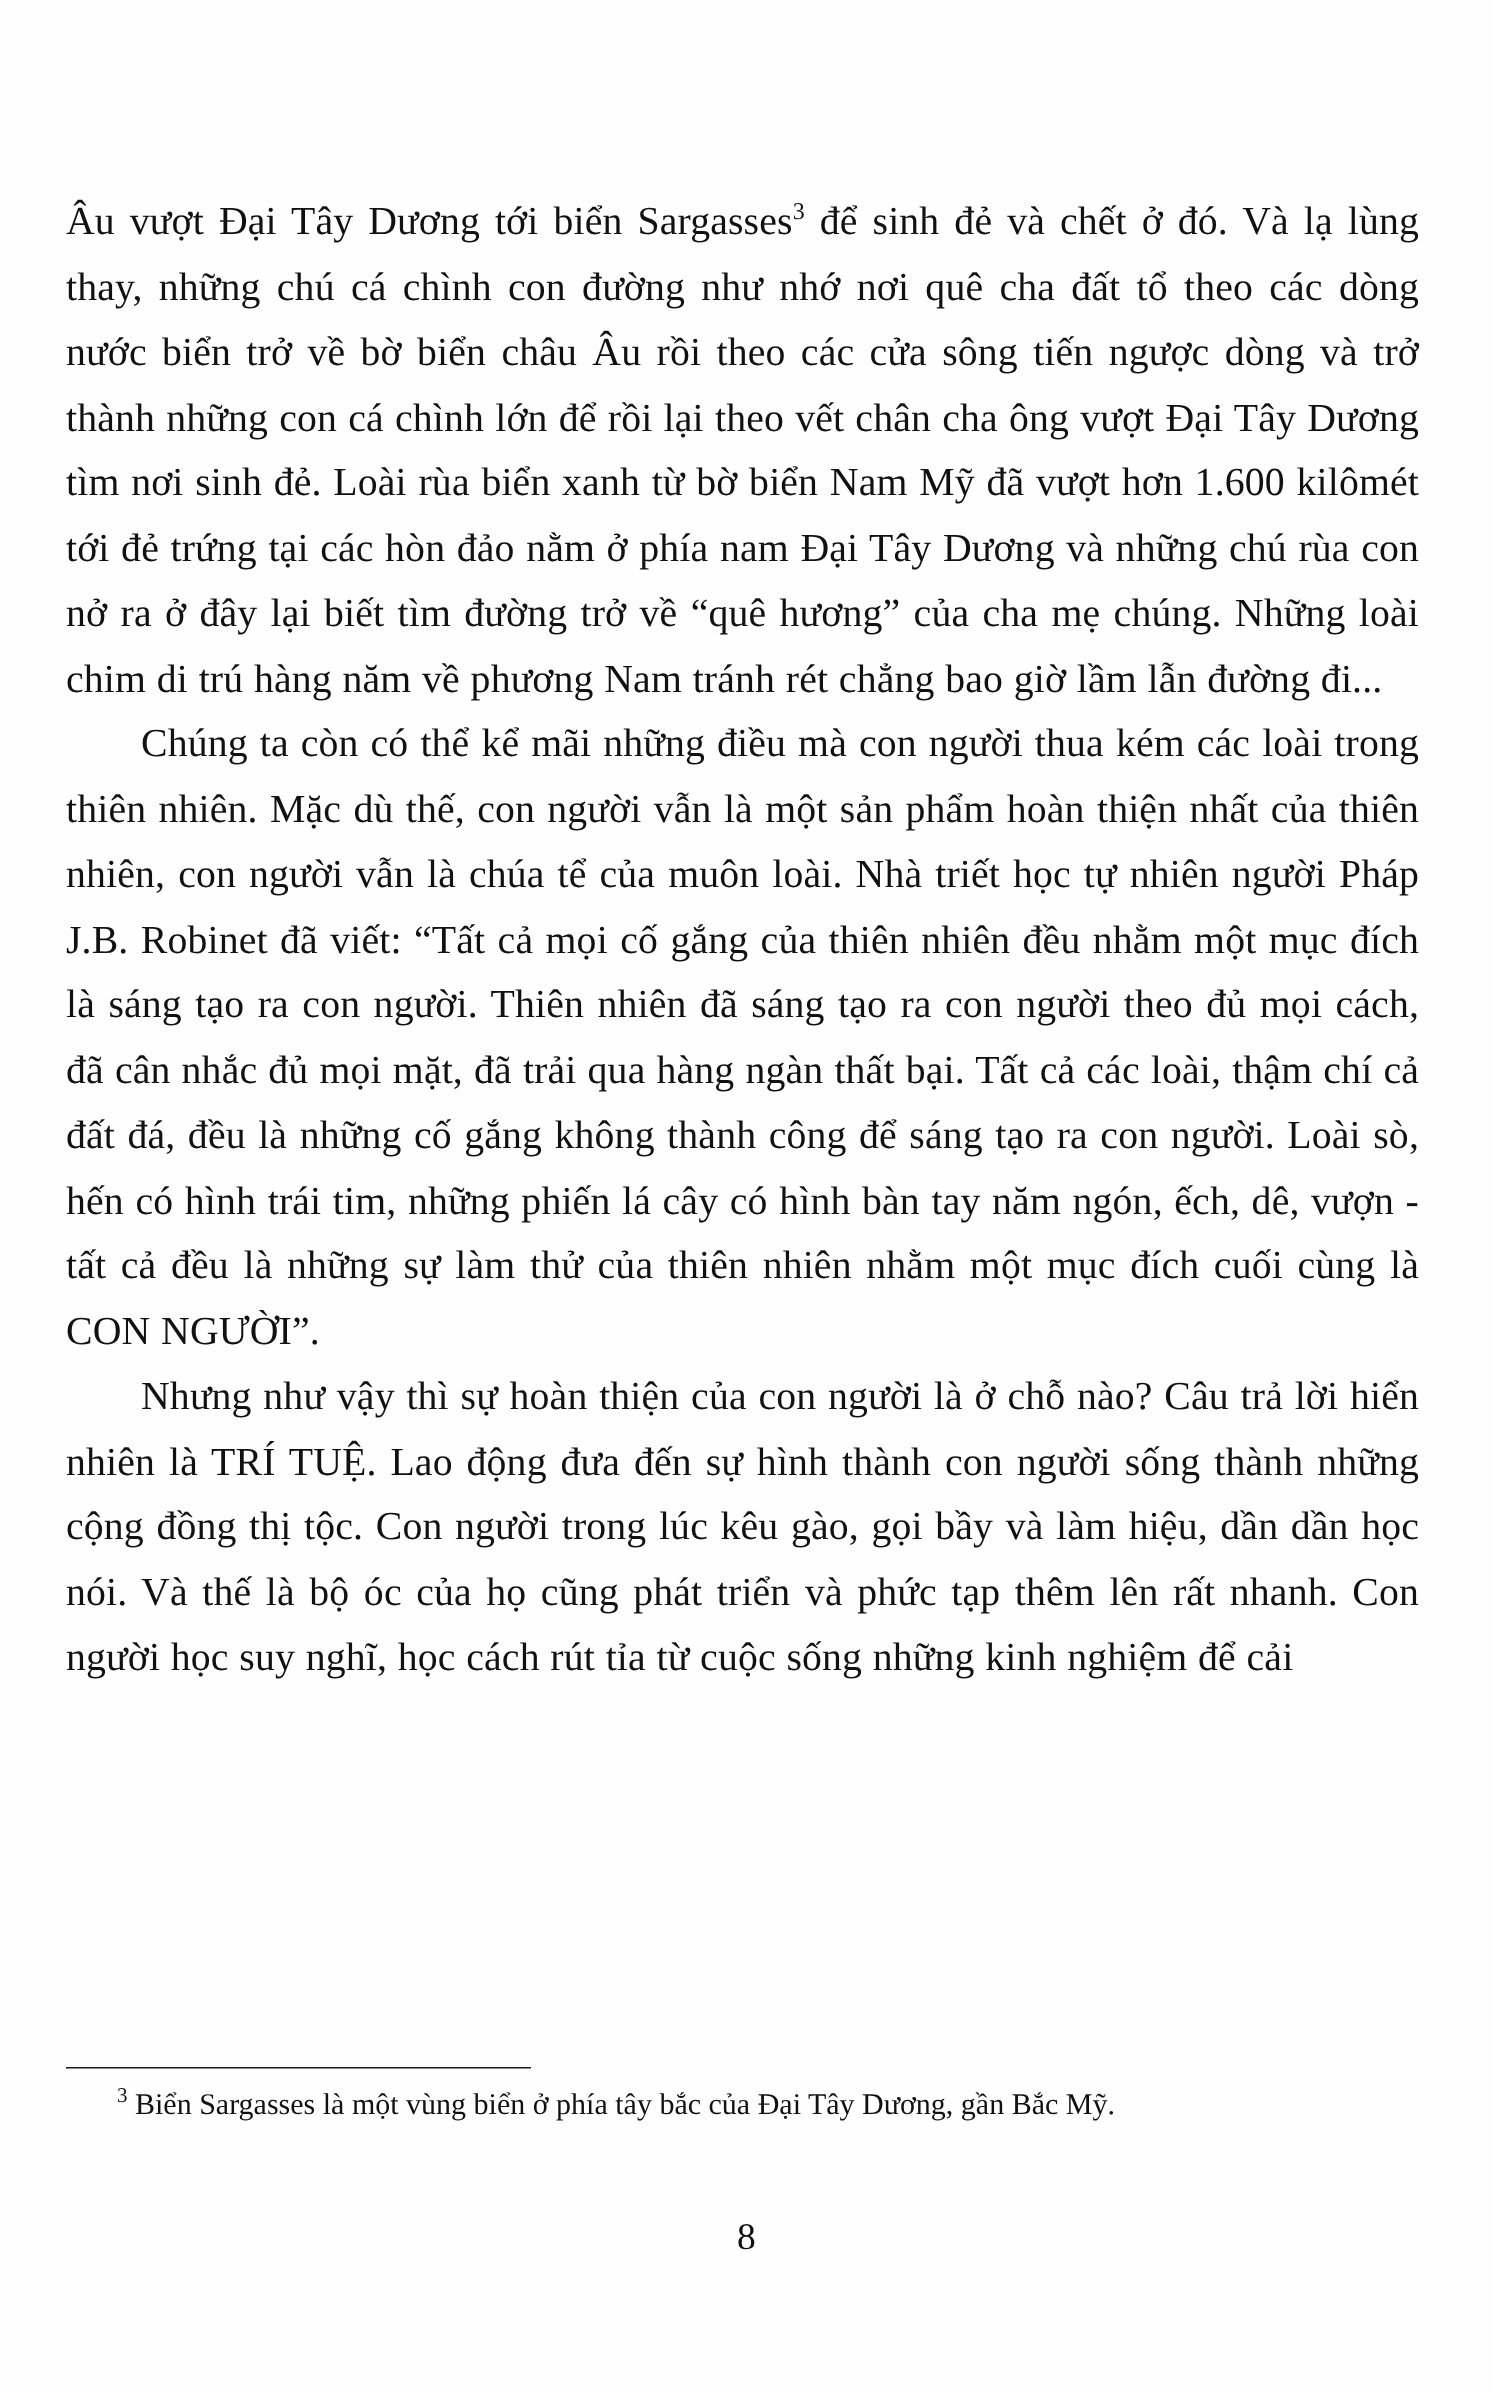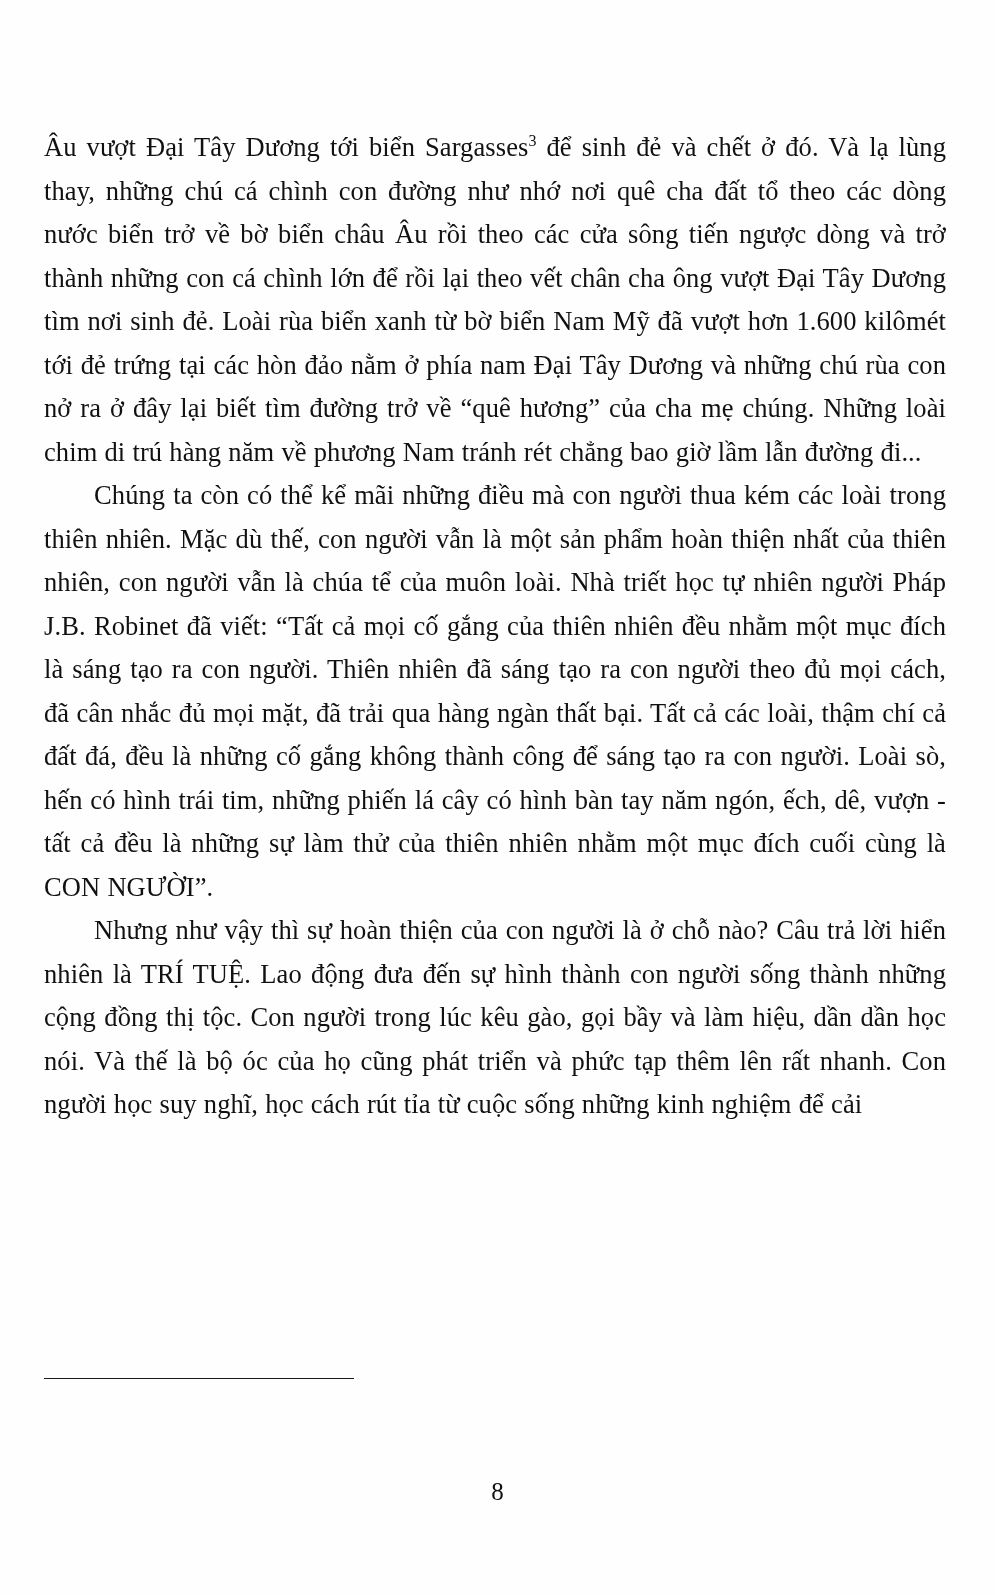--- a/index.html
+++ b/index.html
@@ -88,17 +88,18 @@
     <p class="body-para"><span>Âu vượt Đại Tây Dương tới biển Sargasses</span><sup class="fn-ref">3</sup><span> để sinh đẻ và chết ở đó. Và lạ lùng thay, những chú cá chình con đường như nhớ nơi quê cha đất tổ theo các dòng nước biển trở về bờ biển châu Âu rồi theo các cửa sông tiến ngược dòng và trở thành những con cá chình lớn để rồi lại theo vết chân cha ông vượt Đại Tây Dương tìm nơi sinh đẻ. Loài rùa biển xanh từ bờ biển Nam Mỹ đã vượt hơn 1.600 kilômét tới đẻ trứng tại các hòn đảo nằm ở phía nam Đại Tây Dương và những chú rùa con nở ra ở đây lại biết tìm đường trở về “quê hương” của cha mẹ chúng. Những loài chim di trú hàng năm về phương Nam tránh rét chẳng bao giờ lầm lẫn đường đi...</span></p>
 
     <p class="body-para indented">Chúng ta còn có thể kể mãi những điều mà con người thua kém các loài trong thiên nhiên. Mặc dù thế, con người vẫn là một sản phẩm hoàn thiện nhất của thiên nhiên, con người vẫn là chúa tể của muôn loài. Nhà triết học tự nhiên người Pháp J.B. Robinet đã viết: “Tất cả mọi cố gắng của thiên nhiên đều nhằm một mục đích là sáng tạo ra con người. Thiên nhiên đã sáng tạo ra con người theo đủ mọi cách, đã cân nhắc đủ mọi mặt, đã trải qua hàng ngàn thất bại. Tất cả các loài, thậm chí cả đất đá, đều là những cố gắng không thành công để sáng tạo ra con người. Loài sò, hến có hình trái tim, những phiến lá cây có hình bàn tay năm ngón, ếch, dê, vượn - tất cả đều là những sự làm thử của thiên nhiên nhằm một mục đích cuối cùng là CON NGƯỜI”.</p>
 
     <p class="body-para indented">Nhưng như vậy thì sự hoàn thiện của con người là ở chỗ nào? Câu trả lời hiển nhiên là TRÍ TUỆ. Lao động đưa đến sự hình thành con người sống thành những cộng đồng thị tộc. Con người trong lúc kêu gào, gọi bầy và làm hiệu, dần dần học nói. Và thế là bộ óc của họ cũng phát triển và phức tạp thêm lên rất nhanh. Con người học suy nghĩ, học cách rút tỉa từ cuộc sống những kinh nghiệm để cải</p>
 
   </div>
 
   <div class="footnote-wrap">
     <div class="footnote-rule"></div>
+    <p class="footnote-text"><sup>3</sup><span> Biển Sargasses là một vùng biển ở phía tây bắc của Đại Tây Dương, gần Bắc Mỹ.</span></p>
   </div>
 
   <div class="page-number">8</div>
 
 </div>
 
 </body></html>

